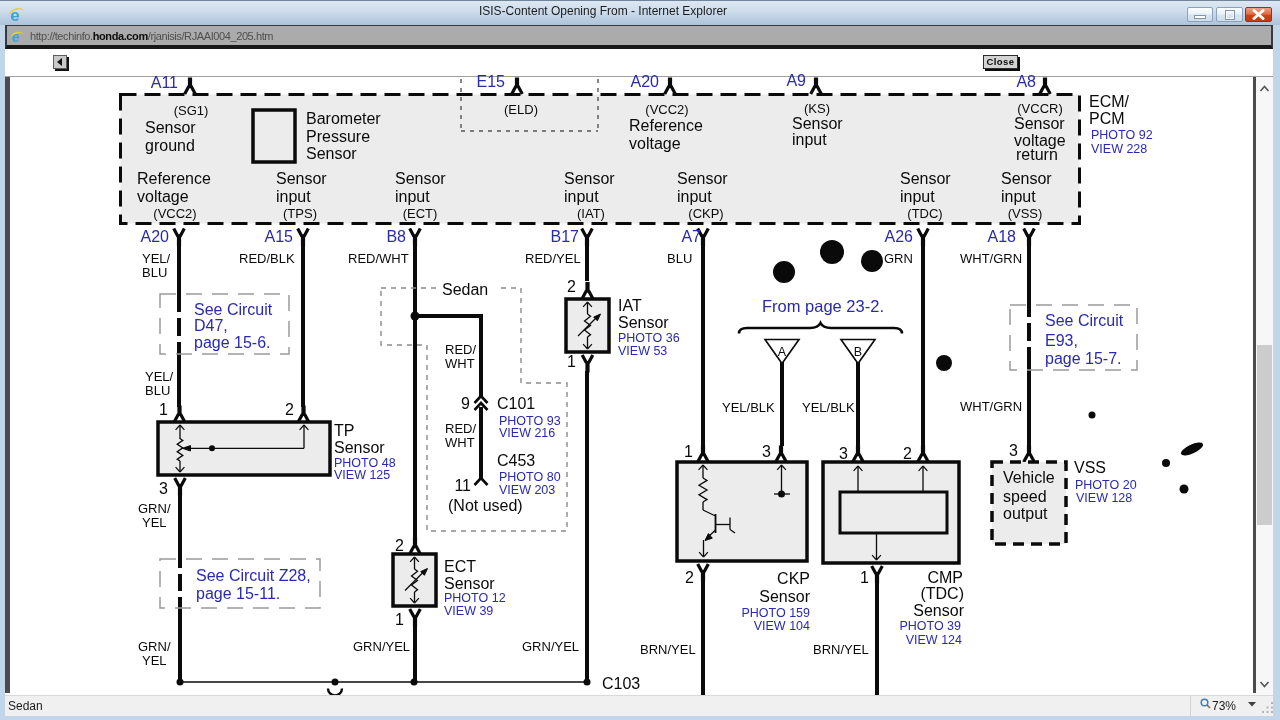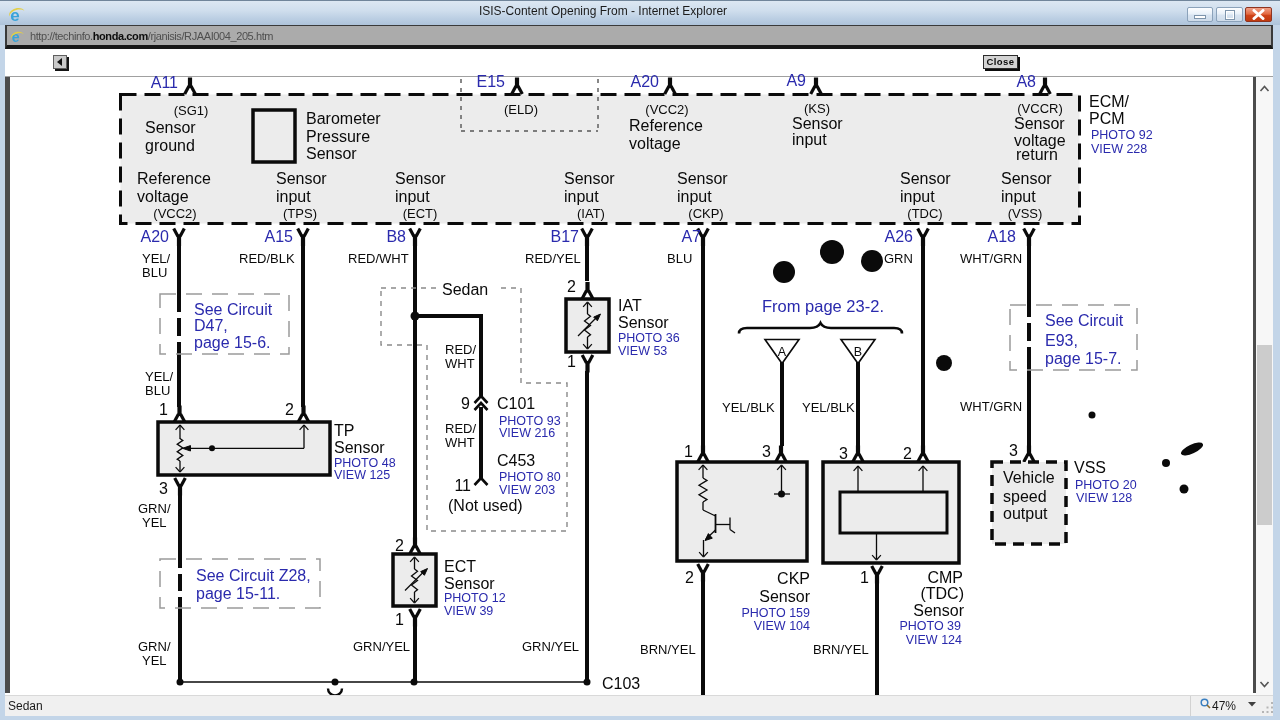--- a/index.html
+++ b/index.html
@@ -405,21 +405,21 @@
 <path d="M328,688.5 A7,7 0 0,0 342,688.5" fill="none" stroke="#0a0a0a" stroke-width="2.4"></path>
 <text x="602" y="689" font-size="16" fill="#0a0a0a" text-anchor="start">C103</text>
 </svg>
 <div class="abs" id="statusbar"></div>
 <div class="abs" style="left:8px;top:699px;font-size:12px;color:#1a1a1a;z-index:22;">Sedan</div>
 <div class="abs" style="left:1190px;top:696px;width:1px;height:20px;background:#d2d2d2;z-index:22;"></div>
 <svg class="abs" style="left:1200px;top:698px;z-index:22" width="11" height="11" viewBox="0 0 11 11">
  <circle cx="4.5" cy="4.5" r="3.3" fill="none" stroke="#3a7fc1" stroke-width="1.5"></circle>
  <line x1="7" y1="7" x2="10" y2="10" stroke="#8a6a30" stroke-width="1.6"></line>
 </svg>
-<div class="abs" style="left:1212px;top:699px;font-size:12px;color:#1a1a1a;z-index:22;">47%</div>
+<div class="abs" style="left:1212px;top:699px;font-size:12px;color:#1a1a1a;z-index:22;">73%</div>
 <svg class="abs" style="left:1247px;top:700px;z-index:22" width="10" height="8" viewBox="0 0 10 8">
     <polygon points="1,2 9,2 5,6.5" fill="#404040"></polygon>
   </svg>
 <svg class="abs" style="left:1262px;top:702px;z-index:22" width="14" height="13" viewBox="0 0 14 13">
  <g fill="#b5b5b5">
       <rect x="9" y="0" width="2" height="2"></rect>
       <rect x="9" y="4.5" width="2" height="2"></rect>
       <rect x="9" y="9" width="2" height="2"></rect>
       <rect x="4.5" y="4.5" width="2" height="2"></rect>
       <rect x="4.5" y="9" width="2" height="2"></rect>

